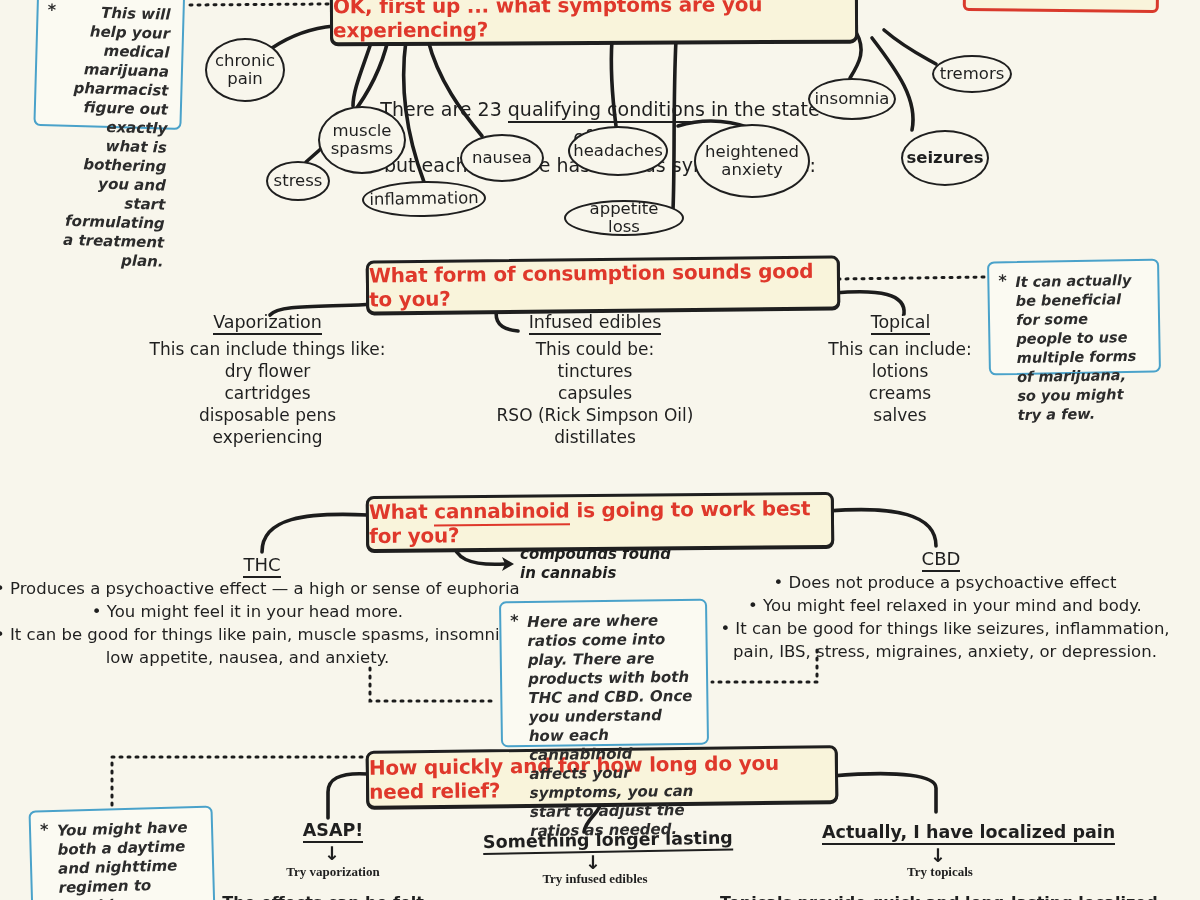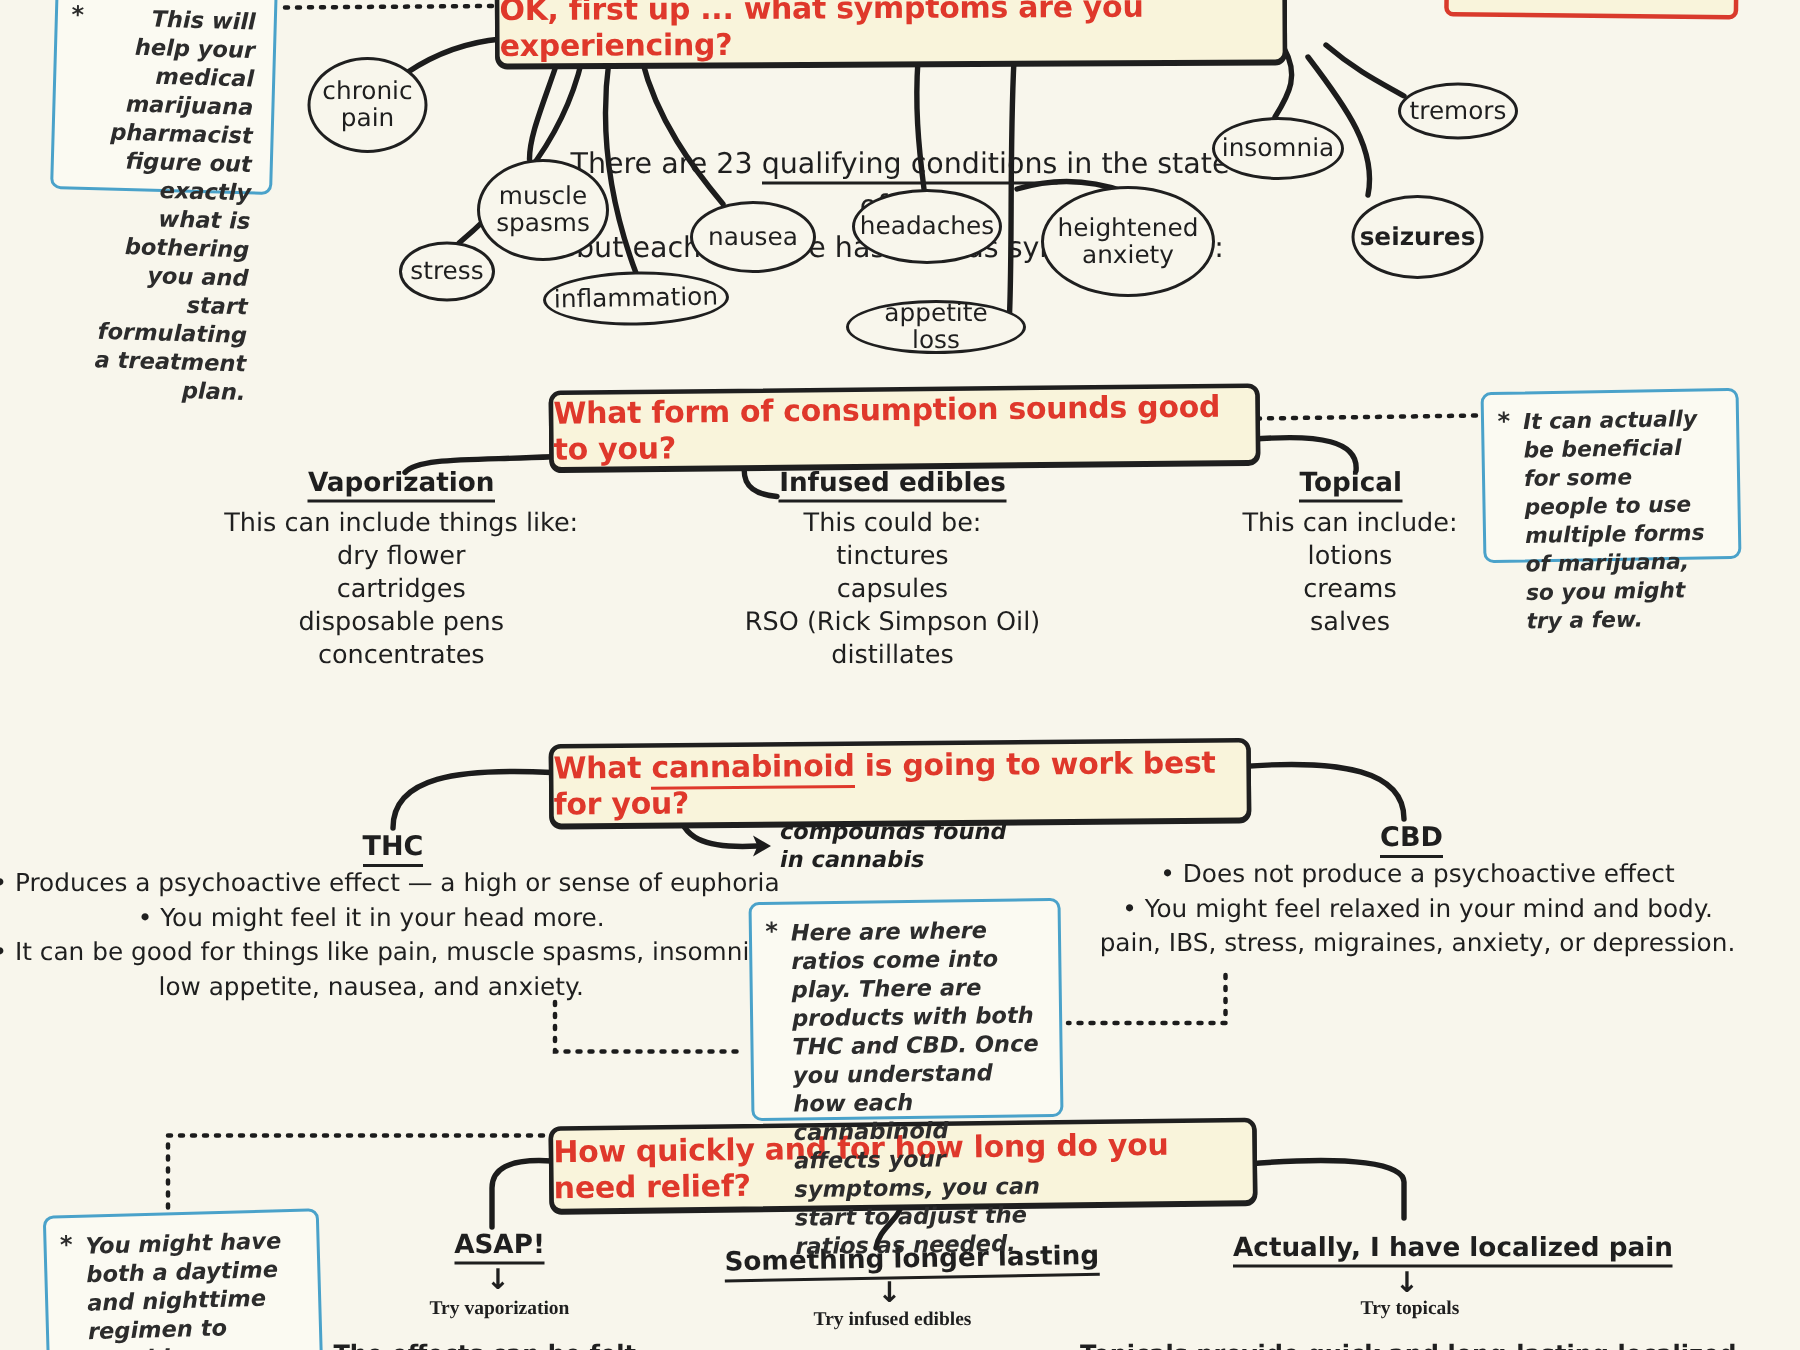--- a/index.html
+++ b/index.html
@@ -22,21 +22,21 @@
     text-align:center;font-size:16.5px;line-height:18px;padding:2px 6px;box-sizing:border-box;
   }
   .note{
     position:absolute;z-index:4;background:#fbfaf2;border:2.5px solid #4aa2ca;
     border-radius:7px;padding:10px 12px 10px 26px;box-sizing:border-box;
     font-style:italic;font-weight:bold;font-size:14.5px;line-height:19px;color:#2c2c2c;
   }
   .note .ast{position:absolute;left:9px;top:8px;font-size:16px;font-style:normal;}
   .ctext{position:absolute;z-index:3;text-align:center;}
   .u{border-bottom:2.5px solid #1f1f1f;padding-bottom:1px;}
-  .coltitle{font-weight:bold;font-size:17.5px;}
+  .coltitle{font-weight:normal;font-size:17.5px;}
   .list{font-size:17px;line-height:22px;}
   .list span{display:block;white-space:nowrap;}
   .bullets{font-size:16.5px;line-height:23px;}
   .bullets span{display:block;white-space:nowrap;}
   .intro{font-size:19px;line-height:28px;}
   .branchlabel{font-weight:bold;font-size:17.5px;white-space:nowrap;}
   .action{font-weight:bold;font-size:13px;white-space:nowrap;font-family:Liberation Serif, serif;}
   .partial{font-weight:bold;font-size:16px;white-space:nowrap;}
   .arrowglyph{font-size:19px;font-weight:bold;z-index:3;position:absolute;}
   .annot{font-style:italic;font-weight:bold;font-size:15px;line-height:19px;}
@@ -122,21 +122,21 @@
 </div>
 
 <div class="ctext coltitle" style="left:180px;top:312px;width:175px;">
   <span class="u">Vaporization</span>
 </div>
 <div class="ctext list" style="left:120px;top:338px;width:295px;">
   <span>This can include things like:</span>
   <span>dry flower</span>
   <span>cartridges</span>
   <span>disposable pens</span>
-  <span>concentrates</span>
+  <span>experiencing</span>
 </div>
 
 <div class="ctext coltitle" style="left:510px;top:312px;width:170px;">
   <span class="u">Infused edibles</span>
 </div>
 <div class="ctext list" style="left:445px;top:338px;width:300px;">
   <span>This could be:</span>
   <span>tinctures</span>
   <span>capsules</span>
   <span>RSO (Rick Simpson Oil)</span>
@@ -171,20 +171,21 @@
   <span>• It can be good for things like pain, muscle spasms, insomnia,</span>
   <span>low appetite, nausea, and anxiety.</span>
 </div>
 
 <div class="ctext coltitle" style="left:905px;top:548px;width:72px;font-size:18px;">
   <span class="u">CBD</span>
 </div>
 <div class="ctext bullets" style="left:695px;top:571px;width:500px;">
   <span>• Does not produce a psychoactive effect</span>
   <span>• You might feel relaxed in your mind and body.</span>
+  <span>• It can be good for things like seizures, inflammation,</span>
   <span>pain, IBS, stress, migraines, anxiety, or depression.</span>
 </div>
 
 <div class="note" style="left:500px;top:600px;width:208px;height:146px;transform:rotate(-0.8deg);font-size:15px;">
   <span class="ast">*</span>
   <span>Here are where ratios come into play. There are products with both THC and CBD. Once you understand how each cannabinoid affects your symptoms, you can start to adjust the ratios as needed.</span>
 </div>
 
 <div class="qbox" style="left:366px;top:748px;width:466px;height:52px;transform:rotate(-0.7deg);">
   <span>How quickly and for how long do you need relief?</span>

